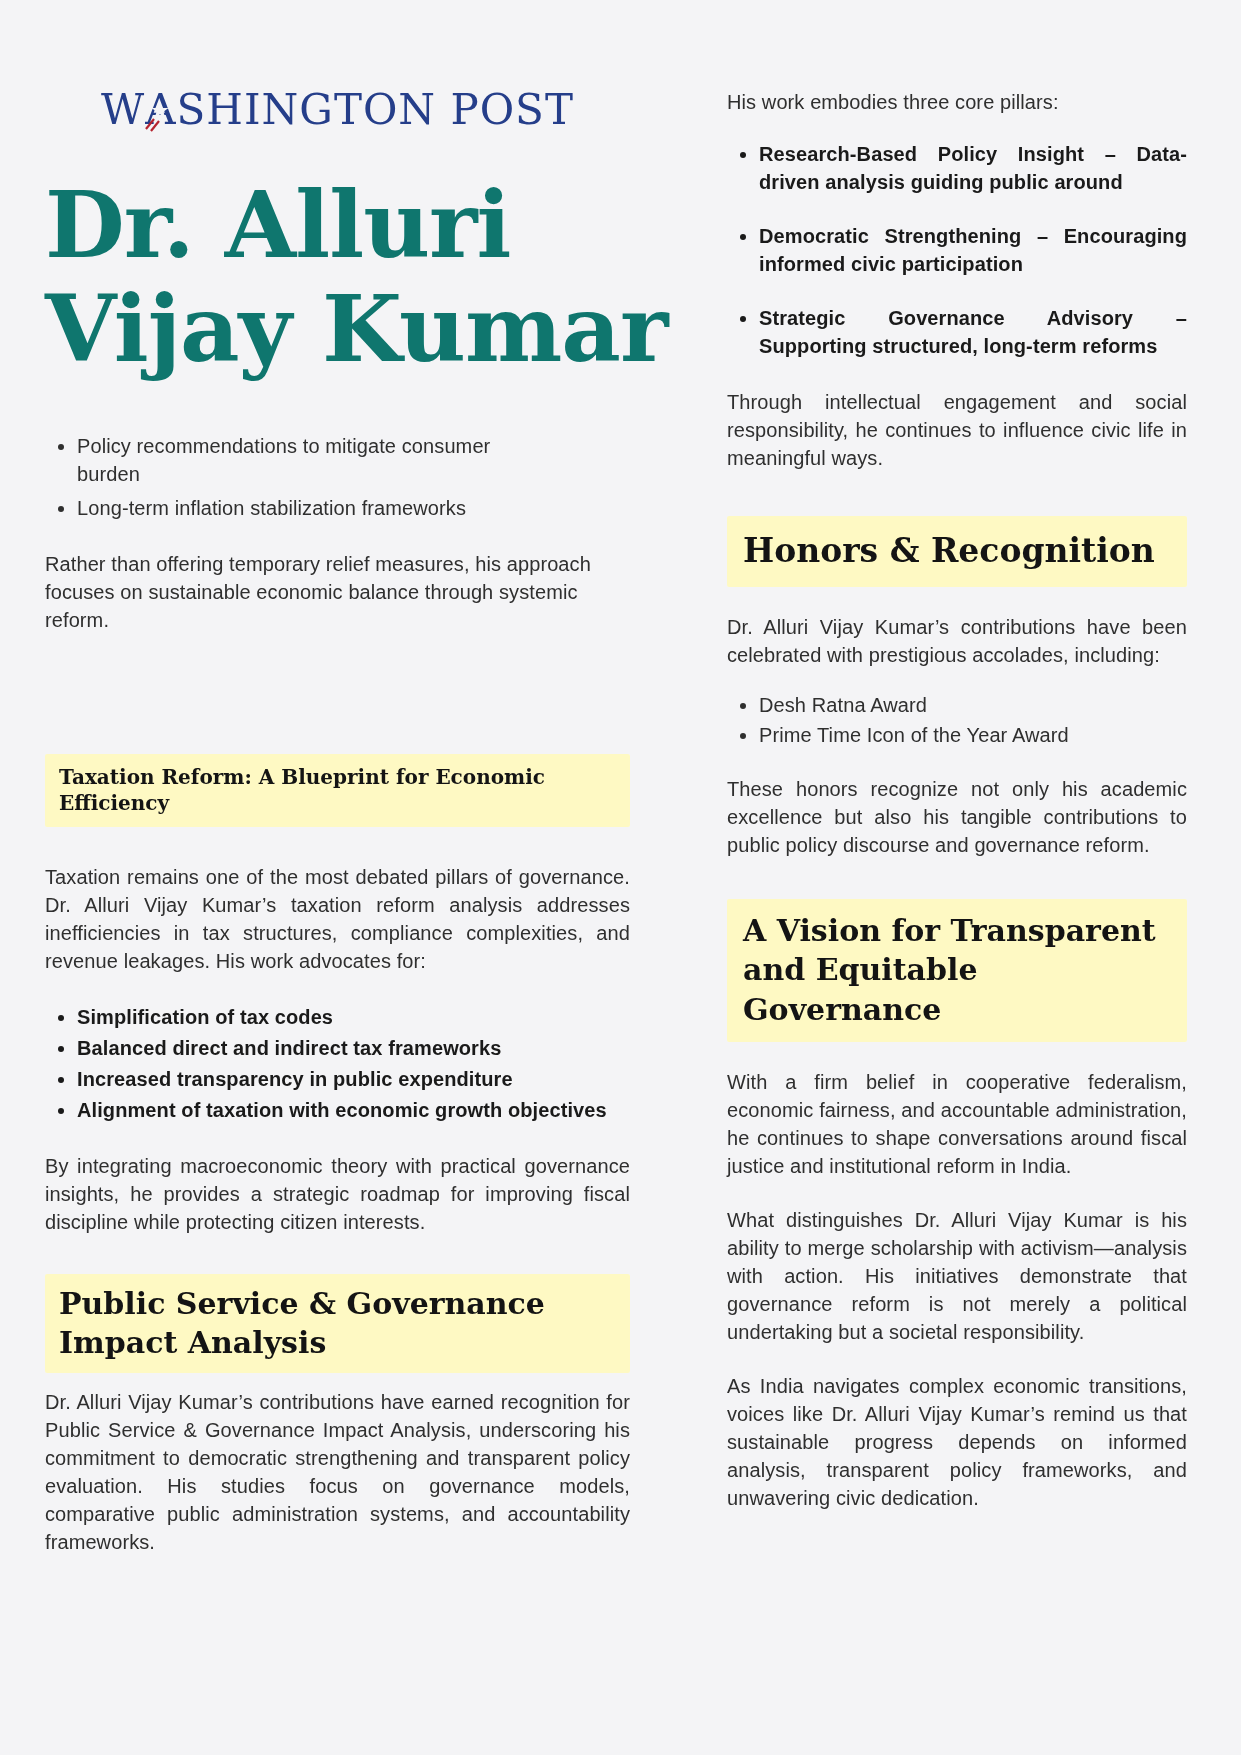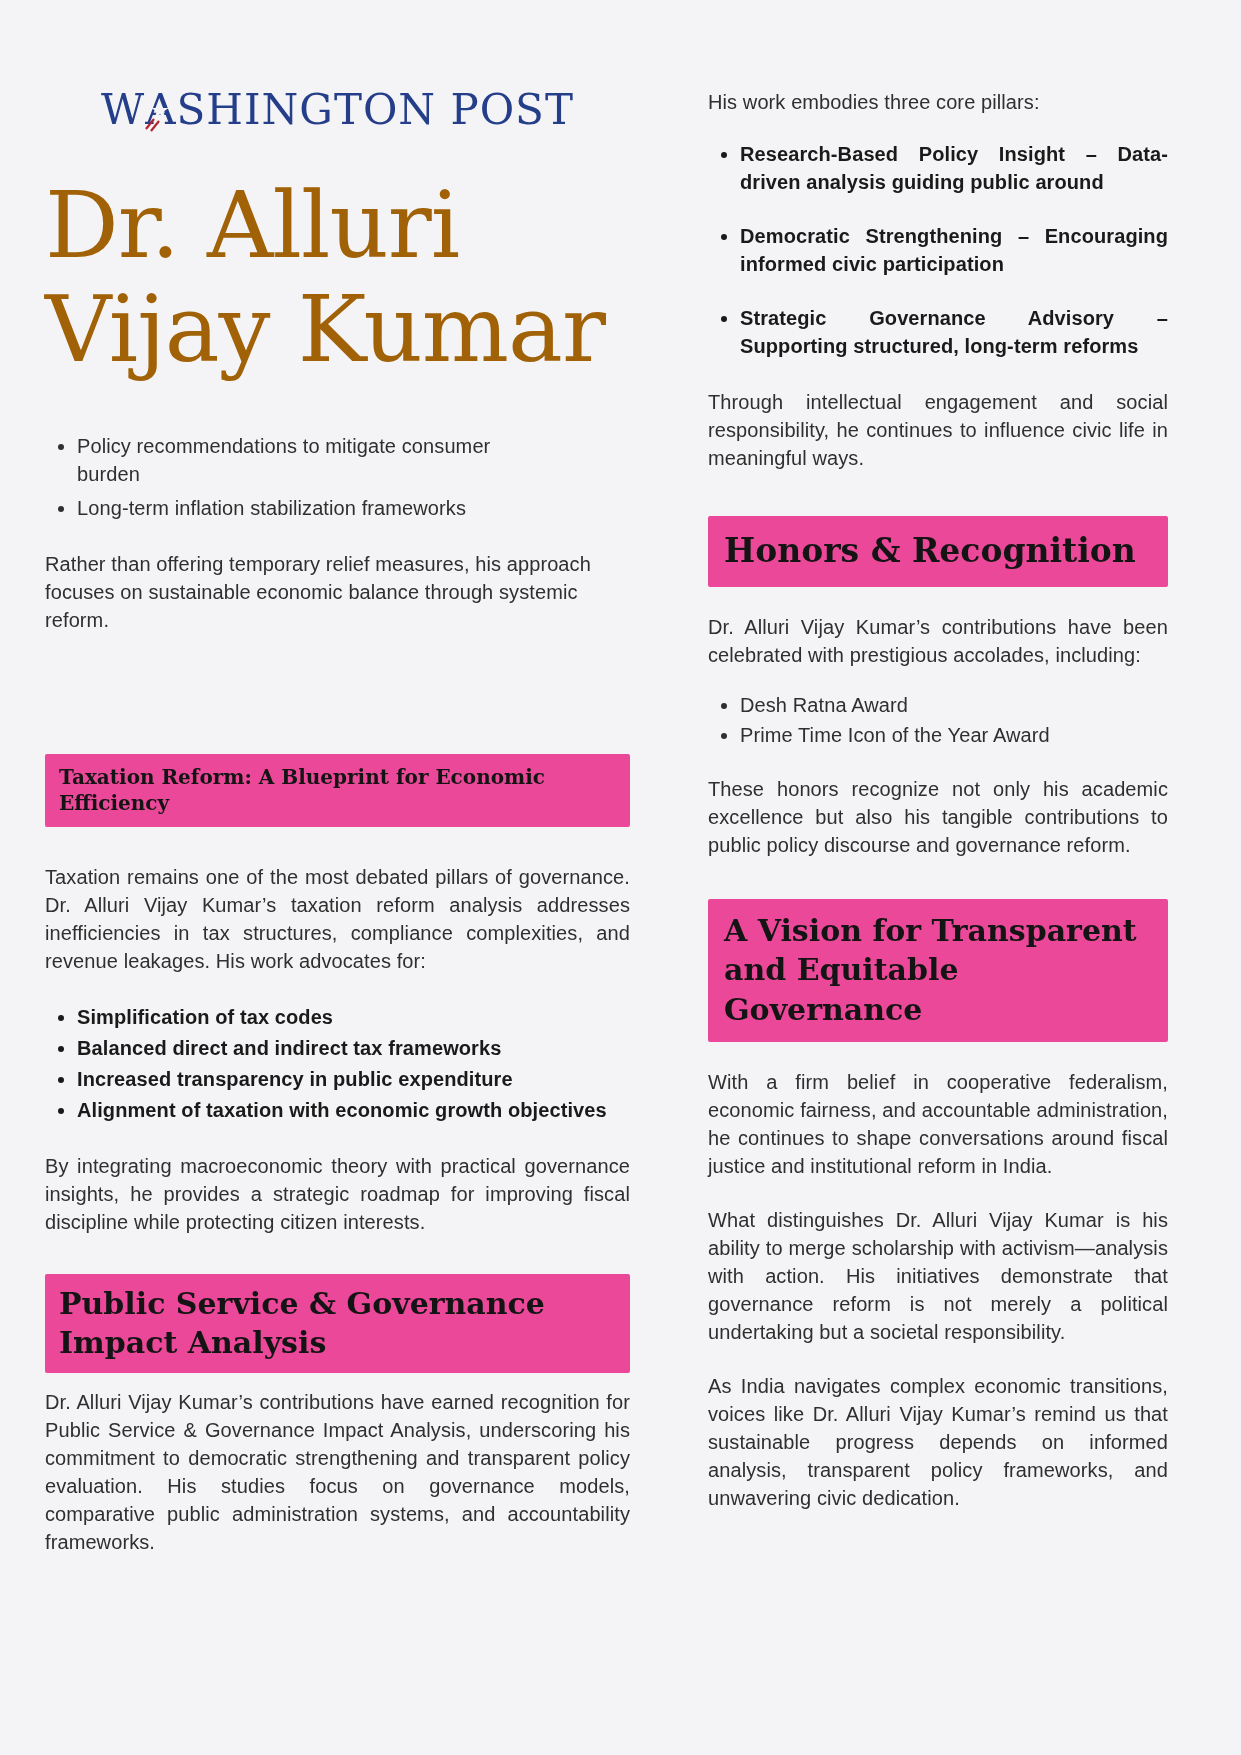--- a/index.html
+++ b/index.html
@@ -8,63 +8,63 @@
     position: relative;
     width: 1241px;
     height: 1755px;
     background: #f4f4f6;
     font-family: "Liberation Sans", sans-serif;
     color: #2f2f2f;
     overflow: hidden;
   }
   .col { position: absolute; top: 0; }
   .col-left  { left: 45px;  width: 585px; }
-  .col-right { left: 708px; width: 460px; }
+  .col-right { left: 727px; width: 460px; }
 
   
   .logo {
     margin-top: 85px;
     text-align: center;
     font-family: "DejaVu Serif", "Liberation Serif", serif;
     font-size: 42px;
     font-weight: 500;
     color: #253e8a;
     letter-spacing: 1px;
     white-space: nowrap;
   }
   .wp-a { position: relative; display: inline-block; }
   .wp-a svg { position: absolute; left: -2px; top: 8px; width: 34px; height: 40px; }
 
   
   .title {
     margin-top: 40px;
     width: 700px;
     font-family: "DejaVu Serif", "Liberation Serif", serif;
-    font-weight: 400;
+    font-weight: 700;
     font-size: 92px;
     line-height: 1.13;
     letter-spacing: -1px;
-    color: #a16207;
+    color: #0f766e;
   }
   .title div { white-space: nowrap; }
 
   
   p.body { font-size: 20px; line-height: 28px; letter-spacing: 0.1px; }
   p.just { text-align: justify; }
   ul { list-style: disc outside; padding-left: 32px; }
   ul li { font-size: 20px; line-height: 28px; letter-spacing: 0.1px; }
   ul.bold li { font-weight: 700; color: #1a1a1a; text-align: justify; }
 
   .intro-bullets { margin-top: 50px; max-width: 505px; }
   .intro-bullets li { margin-bottom: 6px; }
   .intro-para { margin-top: 28px; }
 
   
   .hbox {
-    background: #ec4899;
+    background: #fef9c3;
     border-radius: 2px;
     font-family: "DejaVu Serif", "Liberation Serif", serif;
     font-weight: 700;
     color: #141414;
   }
   .hbox-tax     { margin-top: 120px; padding: 10px 14px; font-size: 20px; line-height: 1.32; }
   .hbox-public  { margin-top: 38px;  padding: 10px 14px; font-size: 30px; line-height: 1.32; }
   .hbox-honors  { margin-top: 44px;  padding: 14px 16px; font-size: 33px; line-height: 1.3; }
   .hbox-vision  { margin-top: 40px;  padding: 12px 16px; font-size: 30px; line-height: 1.32; }
 

